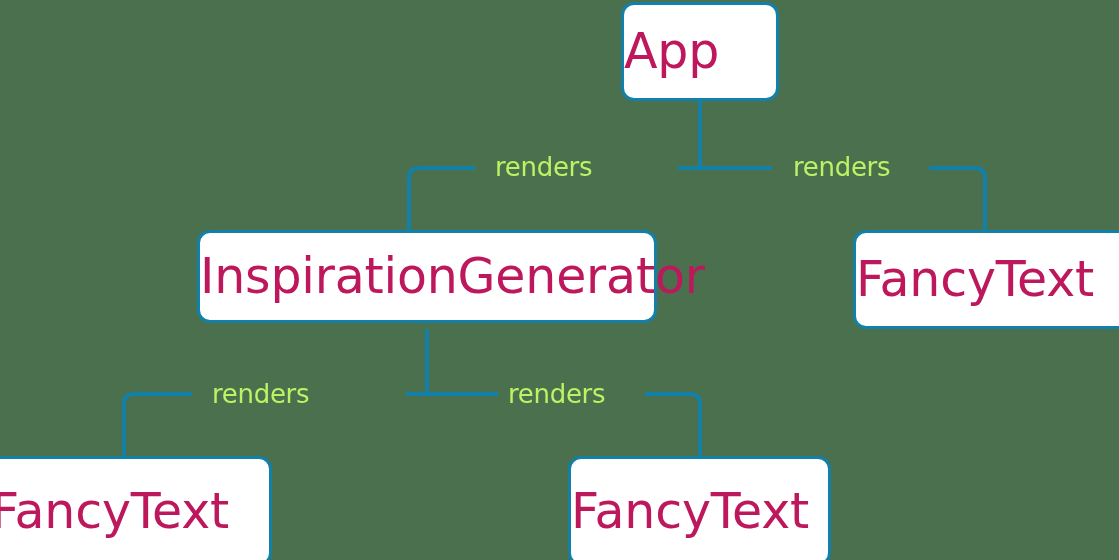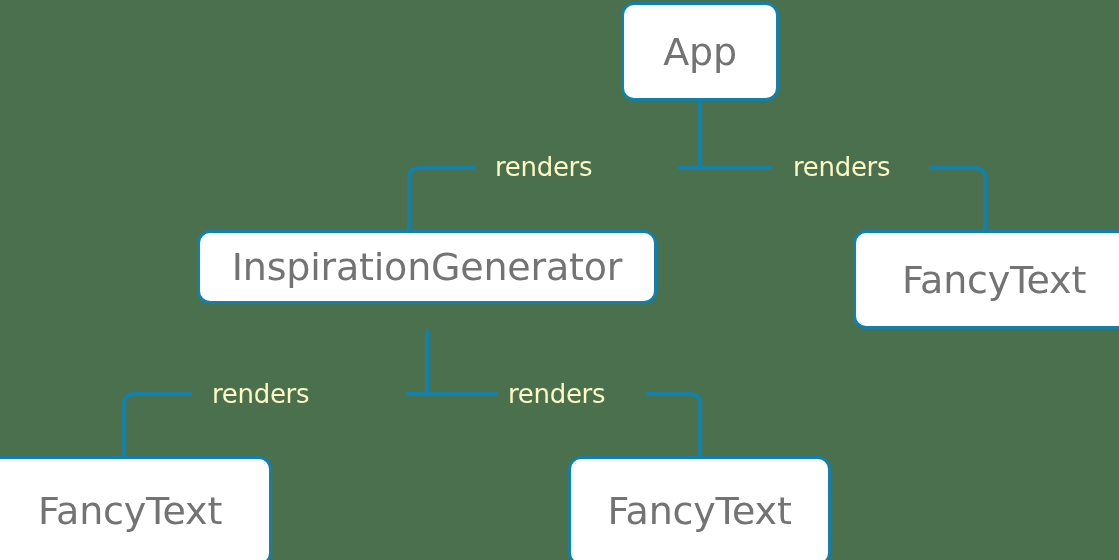--- a/index.html
+++ b/index.html
@@ -28,47 +28,47 @@
     pointer-events: none;
   }
   .node {
     position: absolute;
     box-sizing: border-box;
     background: #ffffff;
     border: 3px solid #1280a8;
     border-radius: 13px;
     display: flex;
     align-items: center;
-    justify-content: center;
-    color: #737373;
+    justify-content: flex-start;
+    color: #be185d;
     font-family: "DejaVu Sans", sans-serif;
-    font-size: 38px;
+    font-size: 49px;
     font-weight: 400;
     letter-spacing: -0.2px;
     white-space: nowrap;
     z-index: 2;
   }
   .node-label {
     display: block;
     line-height: 1;
   }
   .edge-label {
     position: absolute;
-    color: #fef9c3;
+    color: #bef264;
     font-family: "DejaVu Sans", sans-serif;
     font-size: 26px;
     font-weight: 500;
     letter-spacing: -0.3px;
     white-space: nowrap;
     z-index: 3;
     line-height: 1;
   }
   
   #node-app        { left: 621px; top: 2px;   width: 158px; height: 99px; }
-  #node-inspgen    { left: 197px; top: 230px; width: 460px; height: 74px; }
+  #node-inspgen    { left: 197px; top: 230px; width: 460px; height: 93px; }
   #node-fancy-r    { left: 853px; top: 230px; width: 282px; height: 99px; }
   #node-fancy-bl   { left: -12px; top: 456px; width: 284px; height: 110px; }
   #node-copyright  { left: 568px; top: 456px; width: 263px; height: 110px; }
 
   
   #label-r1 { left: 495px;  top: 154px; }
   #label-r2 { left: 793px;  top: 154px; }
   #label-r3 { left: 212px;  top: 381px; }
   #label-r4 { left: 508px;  top: 381px; }
 </style>

